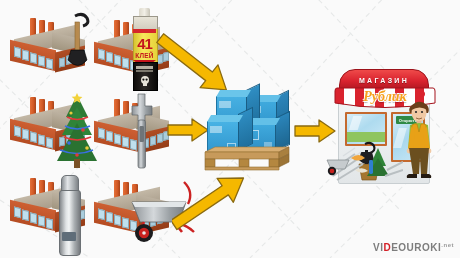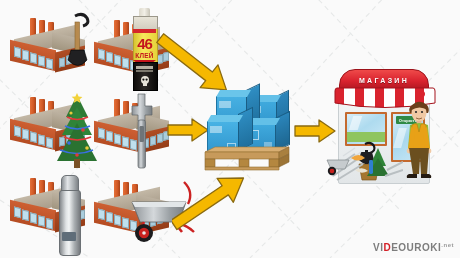--- a/index.html
+++ b/index.html
@@ -110,21 +110,21 @@
         <div class="win s" style="left:24px;top:4px;"></div>
     </div>
   </div>
 
   <div class="abs" style="left:131px;top:8px;width:28px;height:82px;">
     <div class="abs" style="left:8px;top:0;width:11px;height:9px;border-radius:2px 2px 0 0;background:linear-gradient(90deg,#dcd8cb,#f2efe6,#c7c3b6);"></div>
     <div class="abs" style="left:2px;top:8px;width:23px;height:14px;background:linear-gradient(180deg,#e8e4d8,#cfcabb);border:0.5px solid #9b978a;"></div>
     <div class="abs" style="left:2px;top:21px;width:23px;height:34px;background:linear-gradient(90deg,#d8c430 0%,#f7e85c 40%,#e6d23a 100%);border-left:0.5px solid #b8a42a;border-right:0.5px solid #b8a42a;"></div>
     <div class="abs" style="left:2px;top:21px;width:23px;height:4px;background:#d4262c;"></div>
     <div class="abs" style="left:2px;top:26px;width:23px;height:18px;display:flex;align-items:center;justify-content:center;">
-      <span style="font:bold 15px 'Liberation Sans',sans-serif;color:#c4151c;letter-spacing:-1px;">46</span>
+      <span style="font:bold 15px 'Liberation Sans',sans-serif;color:#c4151c;letter-spacing:-1px;">41</span>
     </div>
     <div class="abs" style="left:2px;top:43px;width:23px;height:9px;display:flex;align-items:center;justify-content:center;">
       <span style="font:bold 6.5px 'Liberation Sans',sans-serif;color:#c4151c;letter-spacing:0.2px;">КЛЕЙ</span>
     </div>
     <svg class="abs" style="left:2px;top:52px;" width="23" height="10">
         <path d="M0 0 h23 l-11.5 9 z" fill="#c4151c"></path>
       </svg>
     <div class="abs" style="left:2px;top:54px;width:23px;height:27px;background:linear-gradient(90deg,#0e0c0b,#2b2725 45%,#0a0908);border:0.5px solid #000;"></div>
     <div class="abs" style="left:5px;top:58px;width:17px;height:3px;background:#b5b0a2;"></div>
     <div class="abs" style="left:5px;top:62px;width:17px;height:2px;background:#7d796f;"></div>
@@ -369,20 +369,24 @@
           <rect x="2" y="0" width="9" height="24"></rect>
             <rect x="22" y="0" width="9" height="24"></rect>
           <rect x="42" y="0" width="9" height="24"></rect>
             <rect x="62" y="0" width="9" height="24"></rect>
           <rect x="82" y="0" width="9" height="24"></rect>
         </g>
       </g>
       <path d="M4 2 h96 q2 0 2 3 v12 q-50 9 -100 0 v-12 q0 -3 2 -3 z" fill="none" stroke="#a5131c" stroke-width="1"></path>
     </svg>
 
+    <div class="abs" style="left:12px;top:28px;width:80px;height:17px;display:flex;align-items:center;justify-content:center;">
+      <span style="font:bold italic 14px 'Liberation Serif',serif;color:#f6a21d;
+                   text-shadow:-0.7px -0.7px 0 #fff,0.7px -0.7px 0 #fff,-0.7px 0.7px 0 #fff,0.7px 0.7px 0 #fff,0 2px 1px rgba(0,0,0,.3);">Рублик</span>
+    </div>
     <svg class="abs" style="left:85px;top:30px;" width="10" height="10">
       <circle cx="4" cy="4" r="3" fill="#d9232e"></circle>
     </svg>
 
     <div class="abs" style="left:12px;top:52px;width:38px;height:30px;background:linear-gradient(145deg,#d8eef9 0%,#aedbef 45%,#cde9f6 100%);border:2.5px solid #c4692e;border-radius:1px;">
       <div class="abs" style="left:0;top:18px;width:100%;height:10px;background:#8fc55f;"></div>
       <div class="abs" style="left:4px;top:2px;width:9px;height:14px;background:rgba(255,255,255,.55);transform:skewX(-18deg);"></div>
     </div>
 
     <div class="abs" style="left:58px;top:52px;width:30px;height:46px;background:linear-gradient(145deg,#d8eef9 0%,#a8d8ee 50%,#c9e7f5 100%);border:2.5px solid #c4692e;border-radius:1px;">

